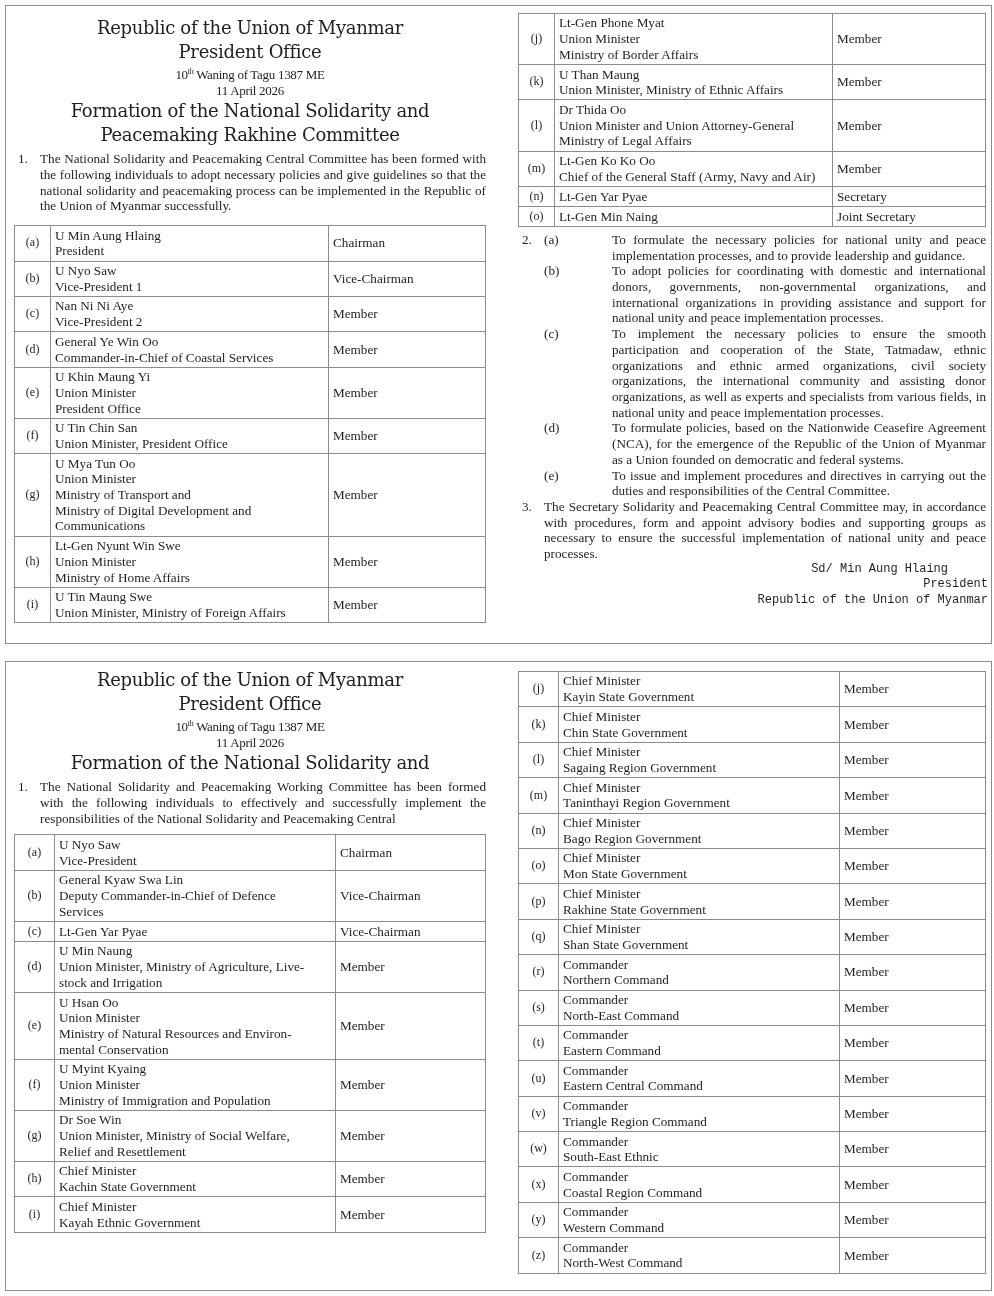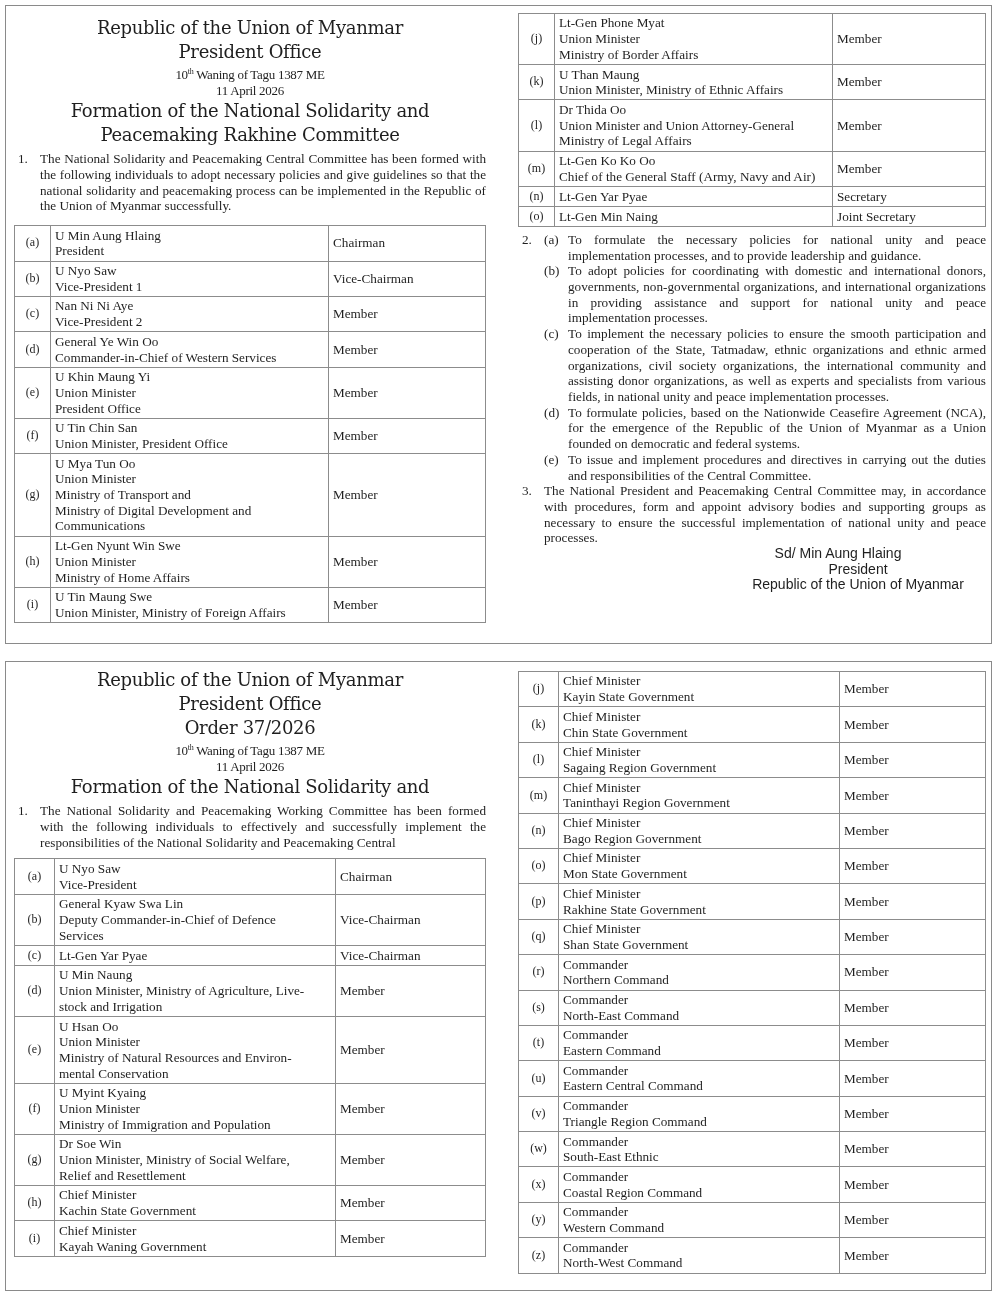--- a/index.html
+++ b/index.html
@@ -18,28 +18,28 @@
   .hdr .t1 { font-size: 18px; line-height: 24px; font-weight: 500; letter-spacing: -0.3px; }
   .hdr .sub { font-family: "Liberation Serif", serif; font-size: 13px; line-height: 16px; letter-spacing: -0.3px; text-align: center; }
   .hdr .sub sup { font-size: 8px; }
   .hdr .t2 { font-size: 18px; line-height: 24px; font-weight: 500; letter-spacing: -0.3px; }
 
   .para { display: flex; font-family: "Liberation Serif", serif; font-size: 13.2px; line-height: 15.7px; text-align: justify; }
   .para .num { width: 26px; flex: 0 0 26px; padding-left: 4px; }
   .para .txt { flex: 1; }
   .sub-item { display: flex; }
   .sub-item .sl { width: 24px; flex: 0 0 24px; }
-  .sub-item .st { flex: 1; text-align: justify; }
+  .sub-item .st { flex: 1; text-align: justify; margin-left: 44px; }
 
   table.mt { border-collapse: collapse; width: 100%; font-family: "Liberation Serif", serif; font-size: 13.2px; line-height: 15.7px; }
   table.mt td { border: 1.5px solid #8c8c8c; padding: 0 4px; vertical-align: middle; }
   table.mt td.lbl { text-align: center; font-size: 12px; }
   table.mt td.nm div { white-space: nowrap; }
 
-  .sig { font-family: Liberation Sans, sans-serif; font-size: 14px; line-height: 15.7px; text-align: center; }
+  .sig { font-family: Liberation Mono, monospace; font-size: 12px; line-height: 15.7px; text-align: right; }
 </style>
 </head>
 <body>
 
 <div class="frame" id="frame1">
 
   <div class="col col-left" style="top:10px;">
     <div class="hdr">
       <div class="t1">Republic of the Union of Myanmar</div>
       <div class="t1">President Office</div>
@@ -80,21 +80,21 @@
             <td class="nm">
               <div>Nan Ni Ni Aye</div>
               <div>Vice-President 2</div>
             </td>
             <td>Member</td>
           </tr>
           <tr style="height: 35.4px;">
             <td class="lbl">(d)</td>
             <td class="nm">
               <div>General Ye Win Oo</div>
-              <div>Commander-in-Chief of Western Services</div>
+              <div>Commander-in-Chief of Coastal Services</div>
             </td>
             <td>Member</td>
           </tr>
           <tr style="height: 51.1px;">
             <td class="lbl">(e)</td>
             <td class="nm">
               <div>U Khin Maung Yi</div>
               <div>Union Minister</div>
               <div>President Office</div>
             </td>
@@ -221,37 +221,36 @@
             </div>
             <div class="sub-item">
               <span class="sl">(e)</span>
               <span class="st">To issue and implement procedures and directives in carrying out the duties and responsibilities of the Central Committee.</span>
             </div>
           </div>
       </div>
     </div>
     <div class="para">
       <span class="num">3.</span>
-      <span class="txt">The National President and Peacemaking Central Committee  may, in accordance with procedures, form and appoint advisory bodies and supporting groups as necessary to ensure the successful implementation of national unity and peace processes.</span>
+      <span class="txt">The Secretary Solidarity and Peacemaking Central Committee  may, in accordance with procedures, form and appoint advisory bodies and supporting groups as necessary to ensure the successful implementation of national unity and peace processes.</span>
     </div>
     <div class="sig" style="margin-left:210px; width:260px;">
       <div style="padding-right:40px;">Sd/ Min Aung Hlaing</div>
       <div>President</div>
       <div>Republic of the Union of Myanmar</div>
     </div>
   </div>
 </div>
 
 <div class="frame" id="frame2">
 
   <div class="col col-left" style="top:6px;">
     <div class="hdr">
       <div class="t1">Republic of the Union of Myanmar</div>
       <div class="t1">President Office</div>
-      <div class="t1">Order 37/2026</div>
       <div class="sub"><span>10</span><sup>th</sup><span> Waning of Tagu 1387 ME</span></div>
       <div class="sub">11 April 2026</div>
       <div class="t2">Formation of the National Solidarity and</div>
     </div>
     <div class="para" style="margin-top:4px;">
       <span class="num">1.</span>
       <span class="txt">The National Solidarity and Peacemaking Working Committee has been formed with the following individuals to effectively and successfully implement the responsibilities of the National Solidarity and Peacemaking Central</span>
     </div>
     <table class="mt" style="margin-top:8px;">
       <colgroup>
@@ -326,21 +325,21 @@
             <td class="nm">
               <div>Chief Minister</div>
               <div>Kachin State Government</div>
             </td>
             <td>Member</td>
           </tr>
           <tr style="height: 35.4px;">
             <td class="lbl">(i)</td>
             <td class="nm">
               <div>Chief Minister</div>
-              <div>Kayah Waning Government</div>
+              <div>Kayah Ethnic Government</div>
             </td>
             <td>Member</td>
           </tr>
         </tbody>
     </table>
   </div>
 
   <div class="col col-right" style="top:9px;">
     <table class="mt">
       <colgroup>

